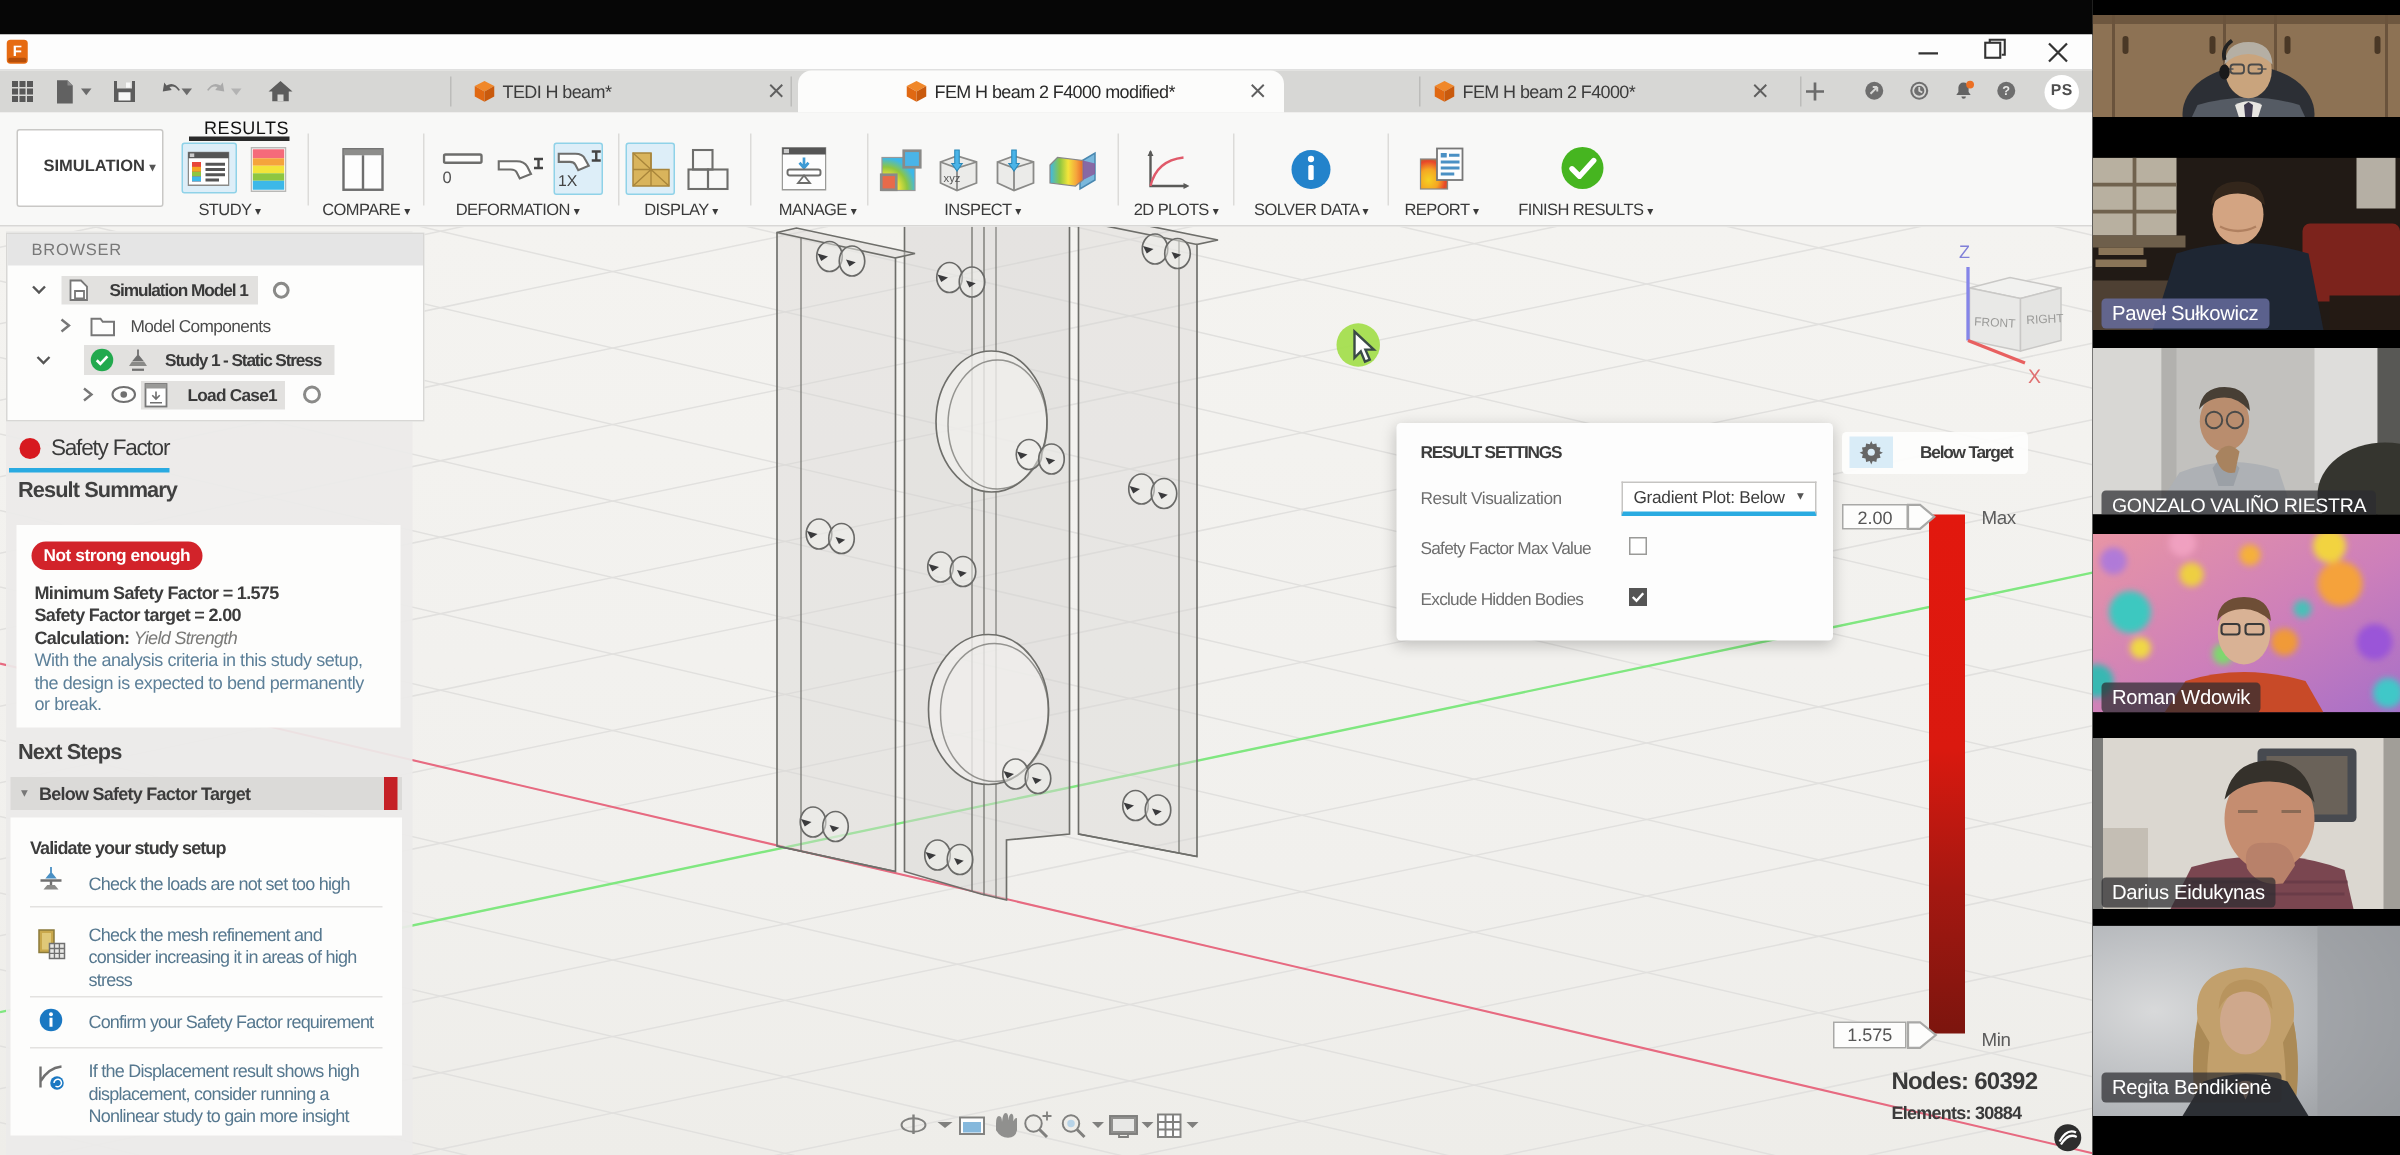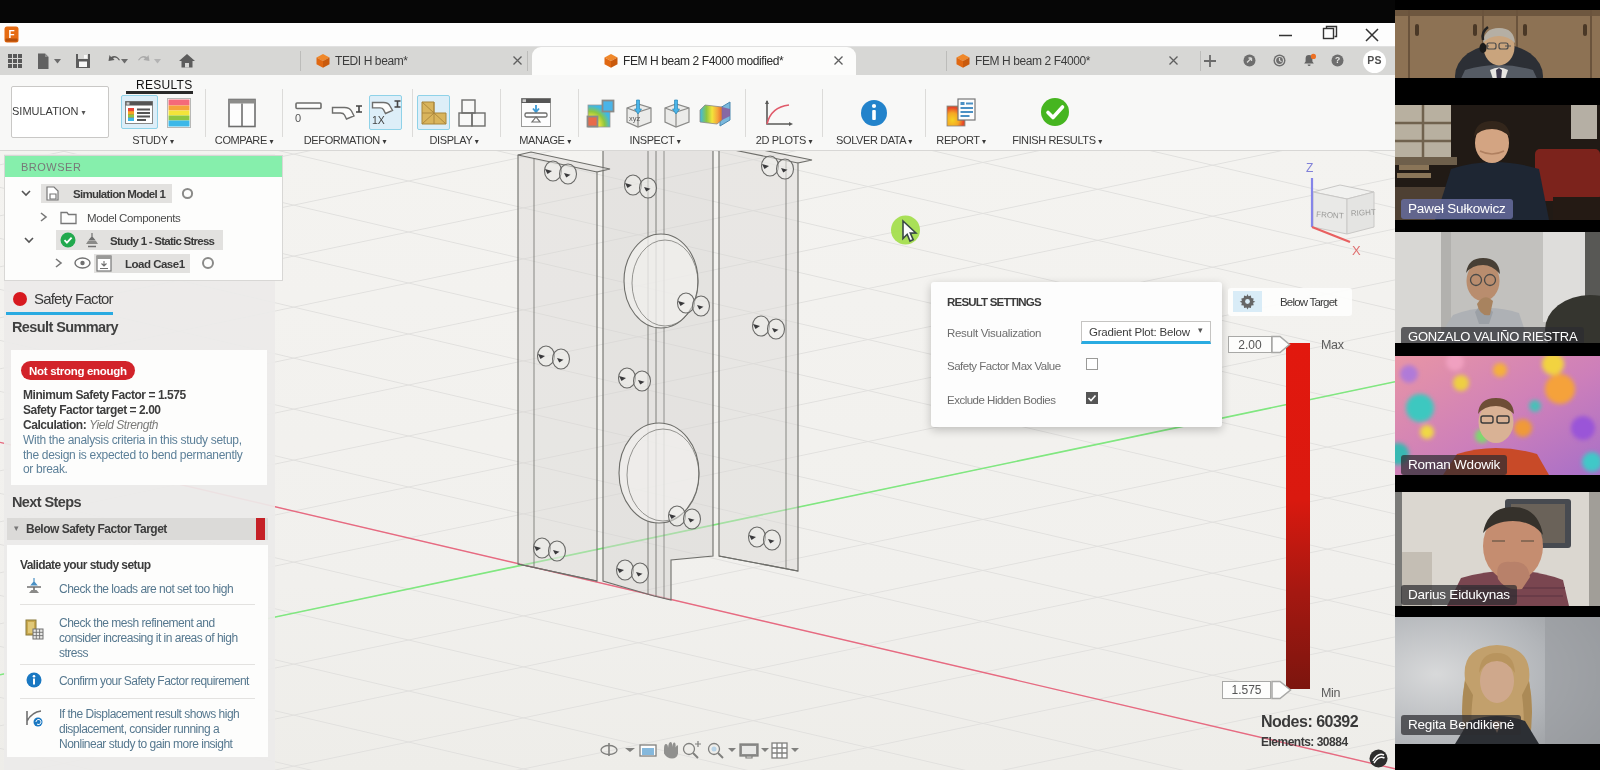--- a/index.html
+++ b/index.html
@@ -147,21 +147,21 @@
  <line x1="1312" y1="27" x2="1312" y2="76" stroke="#8585e8" stroke-width="2.2"></line>
  <text x="1306" y="21" font-size="12" fill="#8080d8" font-family="Liberation Sans">Z</text>
  <line x1="1312" y1="76" x2="1350" y2="91" stroke="#e86060" stroke-width="2.2"></line>
  <text x="1352" y="104" font-size="13" fill="#e07070" font-family="Liberation Sans">X</text>
 </g>
 
 </svg>
 
 <div class="abs" style="left:4px;top:3px;width:271px;height:616px;background:rgba(236,235,233,0.93)"></div>
 <div class="abs" style="left:4px;top:4px;width:279px;height:126px;background:#fdfdfc;border:1px solid #d8d7d5">
-  <div class="abs" style="left:0;top:0;width:277px;height:21px;background:#86efac;color:#787878;font-size:11px;letter-spacing:.5px;padding:5px 0 12px 16px">BROWSER</div>
+  <div class="abs" style="left:0;top:0;width:277px;height:21px;background:#e5e5e5;color:#787878;font-size:11px;letter-spacing:.5px;padding:5px 0 12px 16px">BROWSER</div>
 </div>
 <div class="abs" style="left:41px;top:33px;width:131px;height:19px;background:#e2e1df"></div>
 <svg class="abs" style="left:20px;top:36px" width="12" height="12" viewBox="0 0 12 12">
         <path d="M2 4 l4 4 4-4" fill="none" stroke="#555" stroke-width="1.6"></path>
       </svg>
 <svg class="abs" style="left:44px;top:34px" width="17" height="17" viewBox="0 0 17 17">
         <path d="M3 2 h7 l4 4 v9 h-11 z" fill="#fff" stroke="#777" stroke-width="1.2"></path>
         <path d="M6 9 h6 v5 h-6 z" fill="#fff" stroke="#777" stroke-width="1.2"></path>
       </svg>
 <div class="abs" style="left:73px;top:37px;font-size:11.5px;letter-spacing:-0.7px;font-weight:bold;color:#3a3a3a">Simulation Model 1</div>
@@ -264,21 +264,21 @@
 <svg class="abs" style="left:1086px;top:241px" width="12" height="12" viewBox="0 0 12 12">
         <path d="M2.5 6 l2.5 2.5 L9.5 3.5" fill="none" stroke="#fff" stroke-width="1.6"></path>
       </svg>
 
 <div class="abs" style="left:1228px;top:137px;width:124px;height:28px;background:rgba(253,253,252,0.95);border-radius:3px"></div>
 <div class="abs" style="left:1233px;top:140px;width:29px;height:21px;background:#d9ecf7"></div>
 <svg class="abs" style="left:1239px;top:142px" width="17" height="17" viewBox="0 0 17 17">
         <path d="M8.5 1 l1 2.2 2.4-.6 .4 2.4 2.4.4 -.6 2.4 2.2 1 -2.2 1 .6 2.4 -2.4.4 -.4 2.4 -2.4-.6 -1 2.2 -1-2.2 -2.4.6 -.4-2.4 -2.4-.4 .6-2.4 -2.2-1 2.2-1 -.6-2.4 2.4-.4 .4-2.4 2.4.6 z" fill="#666"></path>
         <circle cx="8.5" cy="8.5" r="2.4" fill="#d9ecf7"></circle>
       </svg>
-<div class="abs" style="left:1280px;top:145px;font-size:11.5px;letter-spacing:-0.8px;font-weight:normal;color:#3c3c3c">Below Target</div>
+<div class="abs" style="left:1280px;top:145px;font-size:11.5px;letter-spacing:-0.8px;font-weight:bold;color:#3c3c3c">Below Target</div>
 
 <div class="abs" style="left:1286px;top:192px;width:24px;height:346px;background:linear-gradient(#e2180e, #da190f 45%, #a51811 72%, #7c150e 100%)"></div>
 <div class="abs" style="left:1228px;top:185px;width:44px;height:17px;background:#fdfdfc;border:1.5px solid #a8a8a6;font-size:12px;color:#555;text-align:center;padding-top:0.5px">2.00</div>
 <svg class="abs" style="left:1271px;top:184px" width="20" height="19" viewBox="0 0 20 19">
         <path d="M1 1.5 h8 L18.5 9.5 L9 17.5 h-8 z" fill="#fdfdfc" stroke="#a8a8a6" stroke-width="1.5"></path>
       </svg>
 <div class="abs" style="left:1321px;top:187px;font-size:12.5px;letter-spacing:-0.3px;color:#5c5c5c">Max</div>
 <div class="abs" style="left:1222px;top:530px;width:49px;height:18px;background:#fdfdfc;border:1.5px solid #a8a8a6;font-size:12px;color:#555;text-align:center;padding-top:1px">1.575</div>
 <svg class="abs" style="left:1271px;top:529px" width="21" height="20" viewBox="0 0 21 20">
         <path d="M1 1.5 h8 L19.5 10 L9 18.5 h-8 z" fill="#fdfdfc" stroke="#a8a8a6" stroke-width="1.5"></path>
@@ -410,21 +410,21 @@
       </svg>
     <svg class="abs" style="left:1331px;top:7px" width="13" height="13" viewBox="0 0 13 13">
         <circle cx="6.5" cy="6.5" r="6" fill="#6e6e6e"></circle>
         <text x="6.5" y="9.4" font-size="8.5" font-weight="bold" fill="#e8e8e6" text-anchor="middle" font-family="Liberation Sans">?</text>
       </svg>
     <div class="abs" style="left:1363px;top:2.5px;width:23px;height:23px;border-radius:50%;background:#fff"></div>
     <div class="abs" style="left:1363px;top:7px;width:23px;text-align:center;font-size:10.5px;font-weight:bold;color:#4f4f4f;letter-spacing:.3px">PS</div>
   </div>
   <div id="toolbar">
     <div class="abs" style="left:11px;top:11px;width:98px;height:52px;background:#fff;border:1px solid #c9c8c6;border-radius:2px;"></div>
-    <div class="abs" style="left:12px;top:30px;font-size:11px;font-weight:normal;color:#3a3a3a">SIMULATION <span style="font-size:8px;color:#555">▾</span></div>
+    <div class="abs" style="left:29px;top:30px;font-size:11px;font-weight:bold;color:#3a3a3a">SIMULATION <span style="font-size:8px;color:#555">▾</span></div>
     <div class="abs" style="left:136px;top:3px;font-size:12px;font-weight:normal;color:#111;letter-spacing:.3px">RESULTS</div>
     <div class="abs" style="left:126px;top:16px;width:67px;height:3px;background:#2a2a2a"></div>
     <div class="sep" style="left:205px"></div>
     <div class="sep" style="left:282px"></div>
     <div class="sep" style="left:412px"></div>
     <div class="sep" style="left:500px"></div>
     <div class="sep" style="left:578px"></div>
     <div class="sep" style="left:745px"></div>
     <div class="sep" style="left:822px"></div>
     <div class="sep" style="left:925px"></div>

